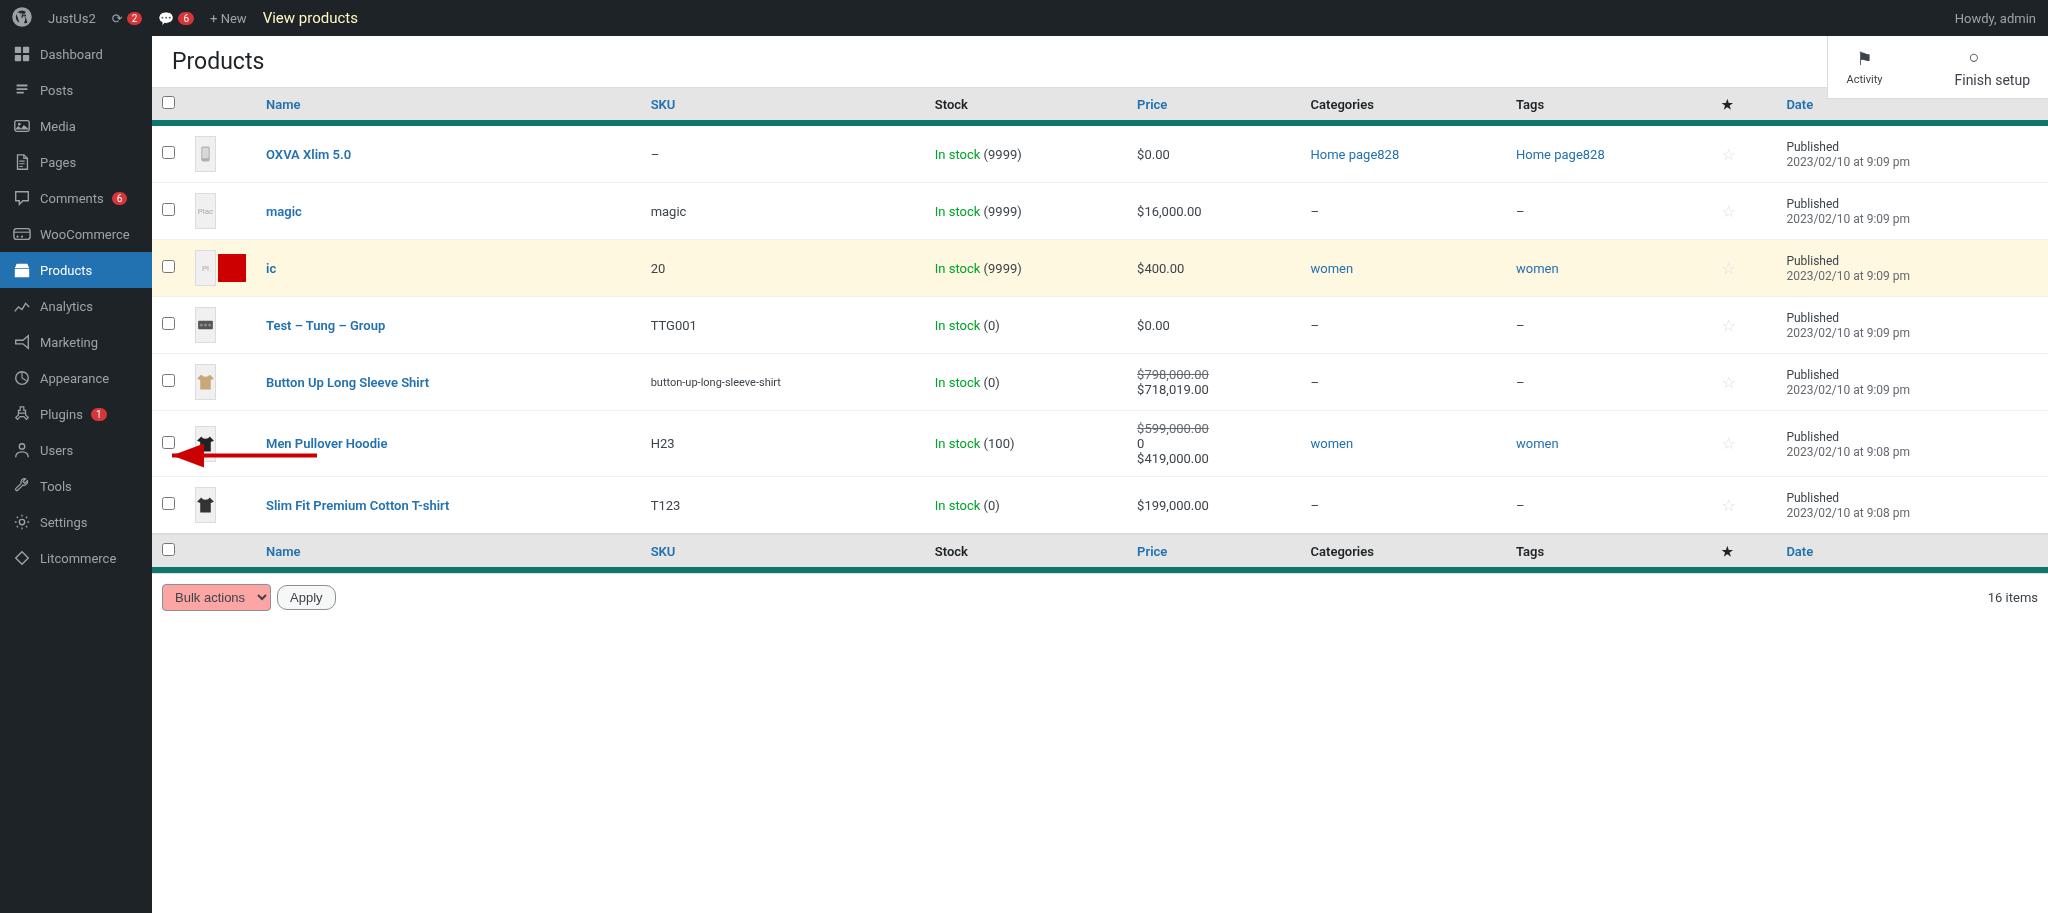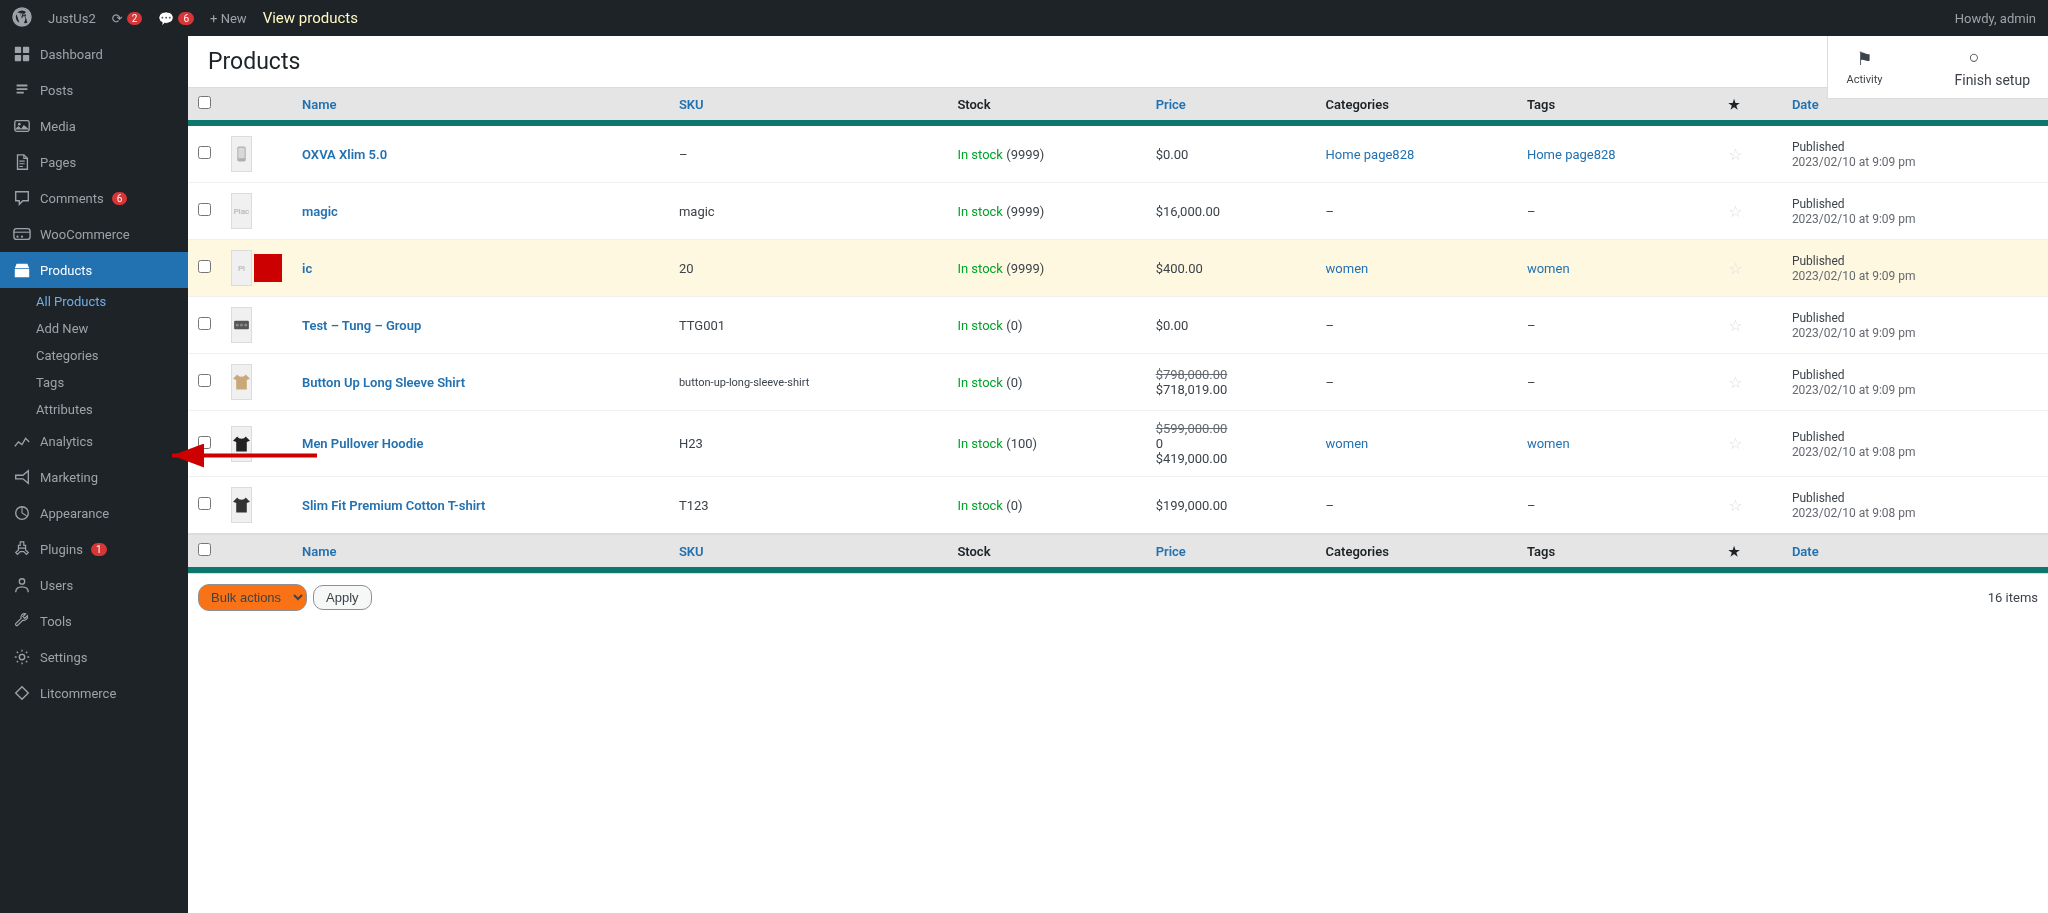--- a/index.html
+++ b/index.html
@@ -7,21 +7,21 @@
 
     
     #wpadminbar { background: #1d2327; color: #fff; height: 36px; display: flex; align-items: center; padding: 0 12px; gap: 16px; flex-shrink: 0; }
     #wpadminbar .bar-item { color: #9ea3a8; font-size: 13px; display: flex; align-items: center; gap: 4px; }
     #wpadminbar .bar-item .badge { background: #d63638; color: #fff; border-radius: 9px; padding: 1px 5px; font-size: 10px; }
     #wpadminbar .new-item { color: #9ea3a8; font-size: 13px; }
     #wpadminbar .view-products { color: #fef9c3; font-size: 15px; }
     #wpadminbar .howdy { margin-left: auto; color: #9ea3a8; font-size: 13px; }
 
     
-    #adminmenu { width: 188px; background: #1d2327; flex-shrink: 0; overflow-y: auto; }
+    #adminmenu { width: 152px; background: #1d2327; flex-shrink: 0; overflow-y: auto; }
     .menu-item { display: flex; align-items: center; gap: 8px; padding: 8px 12px; color: #9ea3a8; cursor: pointer; font-size: 13px; position: relative; }
     .menu-item.active { background: #2271b1; color: #fff; }
     .menu-item .icon { width: 20px; height: 20px; display: flex; align-items: center; justify-content: center; font-size: 16px; flex-shrink: 0; }
     .menu-item .badge { background: #d63638; color: #fff; border-radius: 9px; padding: 1px 5px; font-size: 10px; }
     .submenu { background: #1d2327; }
     .submenu-item { display: block; padding: 6px 12px 6px 36px; color: #9ea3a8; cursor: pointer; font-size: 13px; }
     .submenu-item.active { color: #72aee6; }
 
     
     .page-header { padding: 12px 20px; background: #fff; border-bottom: 1px solid #dcdcde; display: flex; align-items: center; gap: 16px; }
@@ -38,21 +38,21 @@
     .star-empty { color: #dcdcde; font-size: 16px; cursor: pointer; }
     .published { color: #3c434a; font-size: 12px; }
     .checkbox-col { width: 20px; }
     .img-col { width: 52px; }
     .thumb-placeholder { width: 21px; height: 36px; background: #f0f0f1; border: 1px solid #dcdcde; display: flex; align-items: center; justify-content: center; font-size: 9px; color: #646970; overflow: hidden; }
     .red-block { display: inline-block; width: 28px; height: 28px; background: #cc0000; vertical-align: middle; }
 
     
     .tablenav-bottom { display: flex; align-items: center; padding: 10px 10px; background: #fff; border-top: 1px solid #dcdcde; gap: 8px; justify-content: space-between; }
     .bulk-actions-wrap { display: flex; align-items: center; gap: 6px; }
-    .bulk-select { padding: 4px 8px; border: 1px solid #8c8f94; border-radius: 11px; font-size: 13px; background: #f97316; color: #3c434a; cursor: pointer; }
+    .bulk-select { padding: 4px 8px; border: 1px solid #8c8f94; border-radius: 4px; font-size: 13px; background: #fca5a5; color: #3c434a; cursor: pointer; }
     .apply-btn { padding: 4px 12px; background: #f6f7f7; border: 1px solid #8c8f94; border-radius: 10px; font-size: 13px; cursor: pointer; color: #3c434a; }
     .items-count { font-size: 13px; color: #3c434a; }
 
     
     .menu-icon-svg { width: 18px; height: 18px; fill: #9ea3a8; }
     .menu-item.active .menu-icon-svg { fill: #fff; }
 
     .top-right-panel { position: fixed; top: 36px; right: 0; background: #fff; display: flex; border-left: 1px solid #dcdcde; border-bottom: 1px solid #dcdcde; z-index: 100; }
     .top-right-btn { display: flex; flex-direction: column; align-items: center; justify-content: center; padding: 10px 18px; font-size: 11px; color: #3c434a; cursor: pointer; gap: 4px; }
     .tr-icon { font-size: 18px; color: #3c434a; }
@@ -148,27 +148,20 @@
     </div>
     <div class="menu-item active">
       <span class="icon">
         <svg class="menu-icon-svg" viewBox="0 0 20 20" style="fill:#fff;">
             <path d="M4 3h12l2 5H2L4 3zm-2 6h16v9H2V9zm5 3v3m4-3v3"></path>
           </svg>
       </span>
       <span>Products</span>
     </div>
 
-    <div class="submenu">
-      <div class="submenu-item active">All Products</div>
-      <div class="submenu-item">Add New</div>
-      <div class="submenu-item">Categories</div>
-      <div class="submenu-item">Tags</div>
-      <div class="submenu-item">Attributes</div>
-    </div>
     <div class="menu-item">
       <span class="icon">
         <svg class="menu-icon-svg" viewBox="0 0 20 20">
             <path d="M2 16l4-5 4 3 4-7 4 4" fill="none" stroke="#9ea3a8" stroke-width="1.5"></path>
           </svg>
       </span>
       <span>Analytics</span>
     </div>
     <div class="menu-item">
       <span class="icon">

